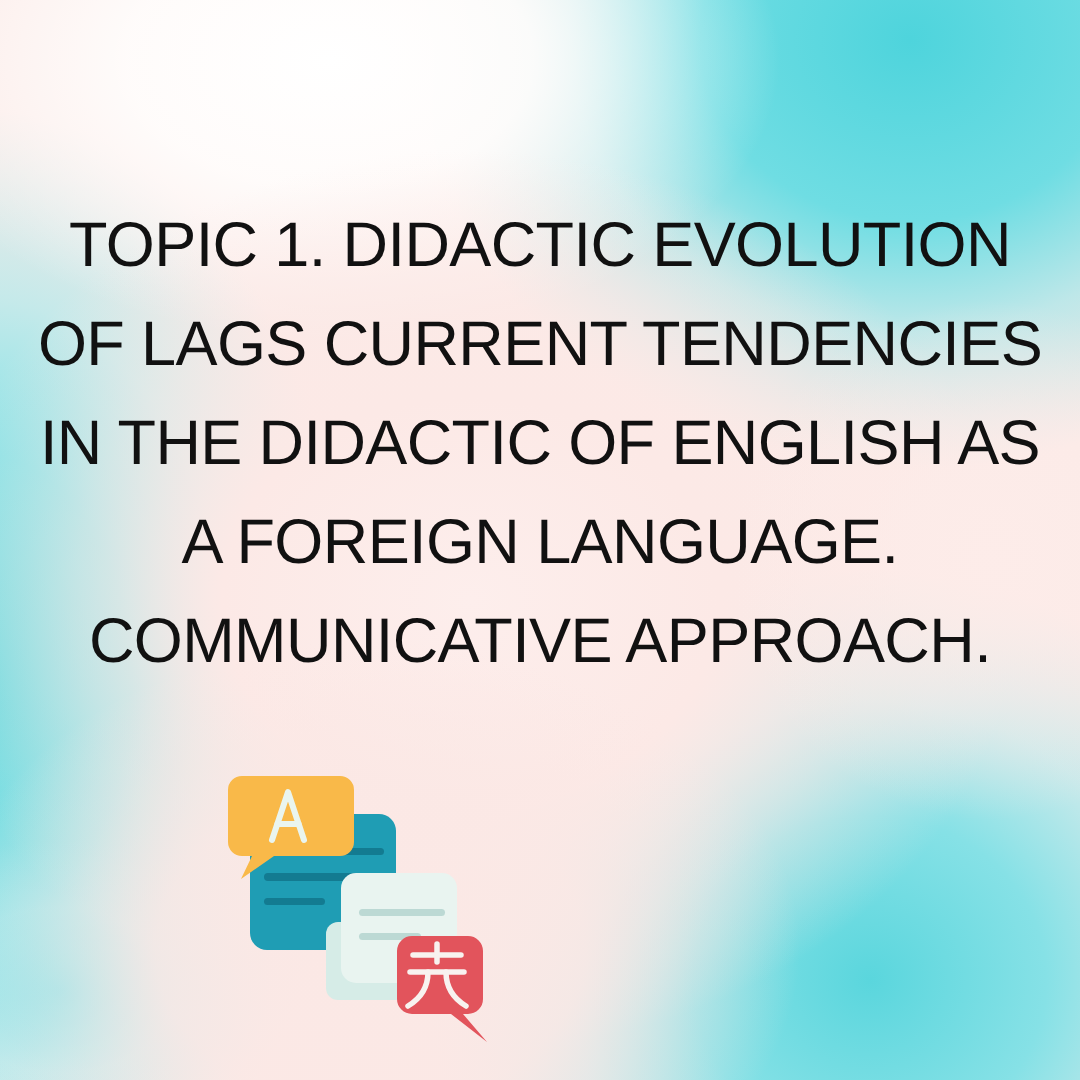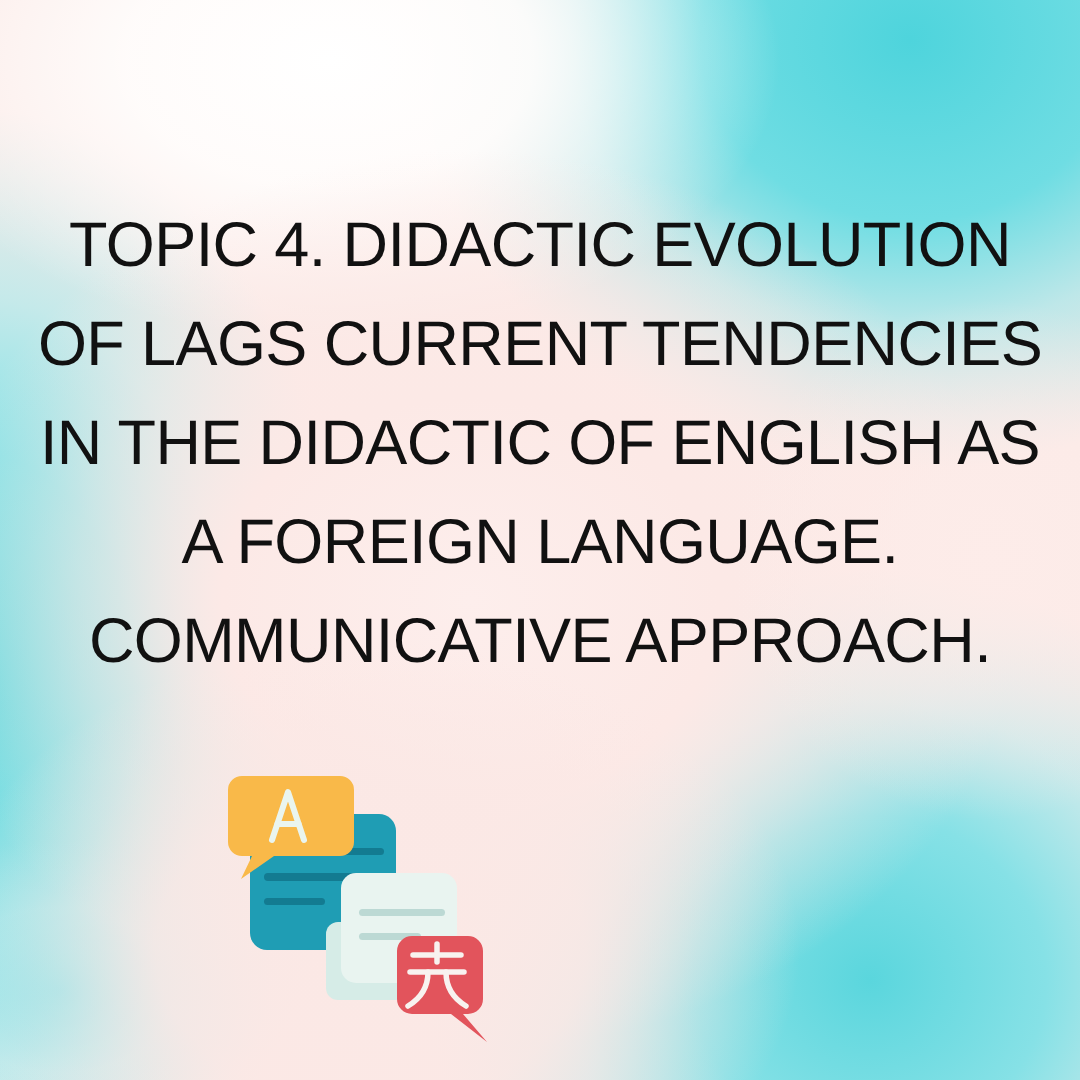--- a/index.html
+++ b/index.html
@@ -91,21 +91,21 @@
 
   <div class="blob" id="blob-cyan-topright"></div>
   <div class="blob" id="blob-cyan-left"></div>
   <div class="blob" id="blob-cyan-bottomright"></div>
   <div class="blob" id="blob-cyan-bottomleft"></div>
   <div class="blob" id="blob-white-top"></div>
   <div class="blob" id="blob-pink-center"></div>
   <div class="blob" id="blob-pink-bottom"></div>
   <div class="blob" id="blob-pink-right"></div>
 
-  <h1 id="headline">TOPIC 4. DIDACTIC EVOLUTION OF LAGS CURRENT TENDENCIES IN THE DIDACTIC OF ENGLISH AS A FOREIGN LANGUAGE. COMMUNICATIVE APPROACH.</h1>
+  <h1 id="headline">TOPIC 1. DIDACTIC EVOLUTION OF LAGS CURRENT TENDENCIES IN THE DIDACTIC OF ENGLISH AS A FOREIGN LANGUAGE. COMMUNICATIVE APPROACH.</h1>
 
   <div id="illustration">
     <svg viewBox="0 0 282 282" xmlns="http://www.w3.org/2000/svg" aria-hidden="true">
 
       <g>
         <rect x="36" y="52" width="146" height="136" rx="17" ry="17" fill="#1f9db4"></rect>
         <rect x="108" y="86" width="62" height="7" rx="3.5" fill="#137b91"></rect>
         <rect x="50" y="111" width="120" height="8" rx="4" fill="#137b91"></rect>
         <rect x="50" y="136" width="61" height="7" rx="3.5" fill="#137b91"></rect>
       </g>

